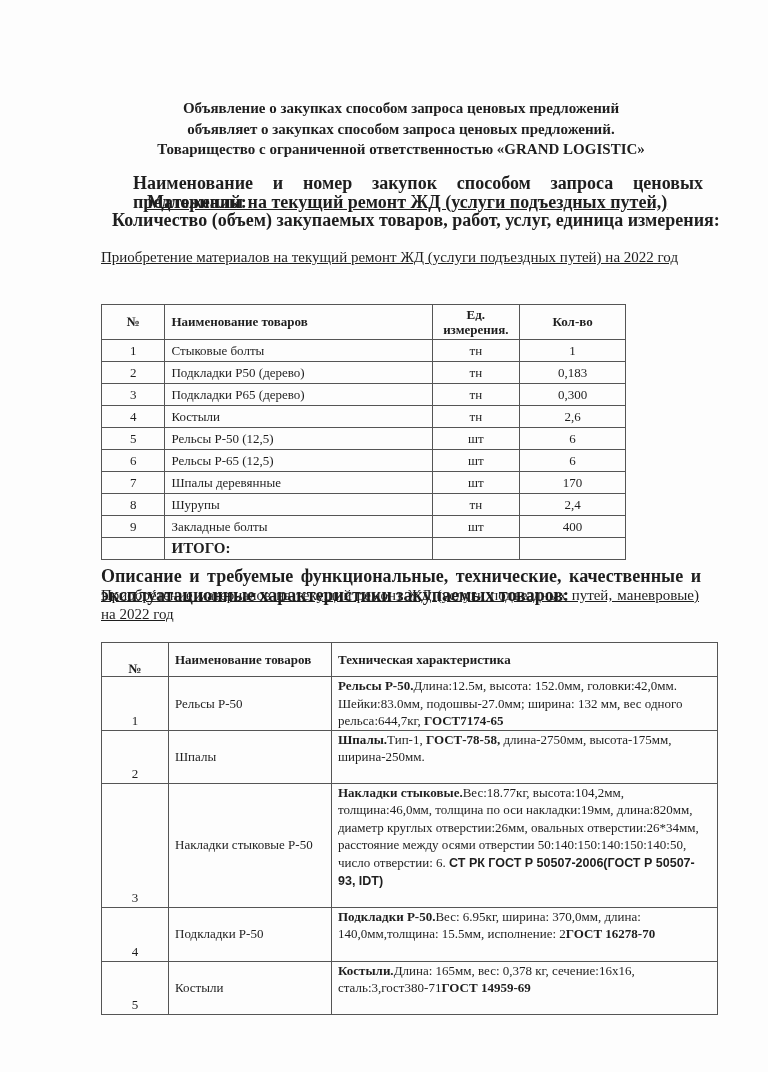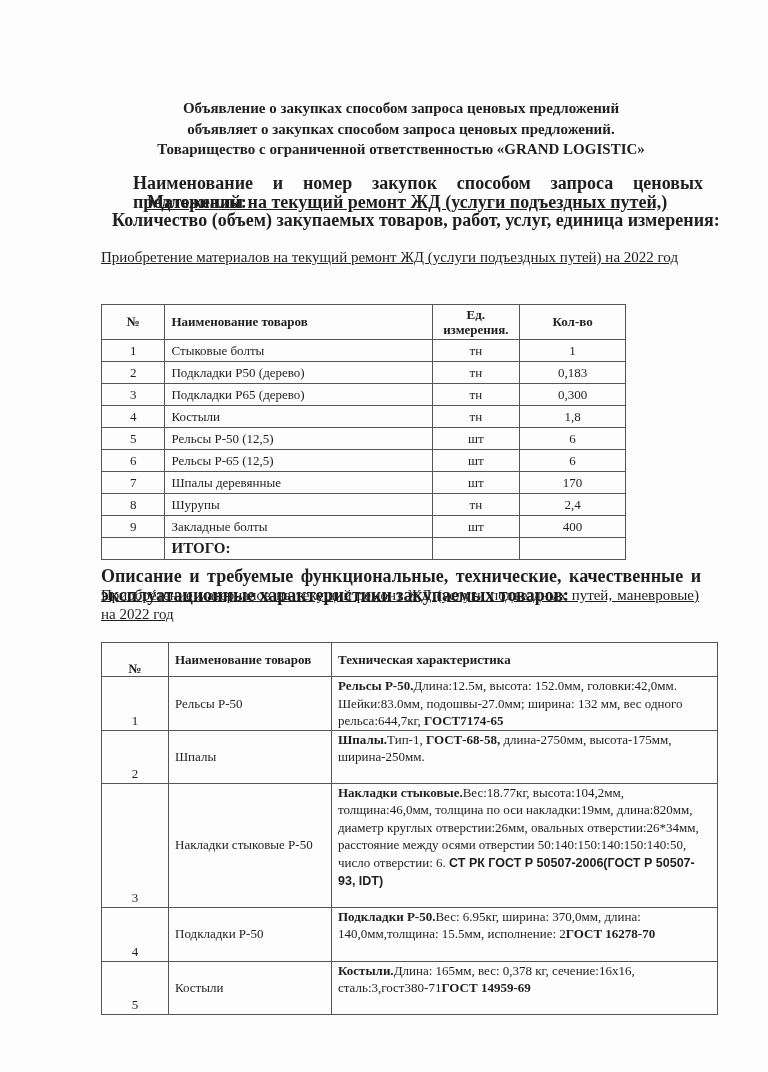--- a/index.html
+++ b/index.html
@@ -75,21 +75,21 @@
       <tr>
         <td class="c-num">3</td>
         <td class="c-name">Подкладки Р65 (дерево)</td>
         <td class="c-unit">тн</td>
         <td class="c-qty">0,300</td>
       </tr>
       <tr>
         <td class="c-num">4</td>
         <td class="c-name">Костыли</td>
         <td class="c-unit">тн</td>
-        <td class="c-qty">1,8</td>
+        <td class="c-qty">2,6</td>
       </tr>
       <tr>
         <td class="c-num">5</td>
         <td class="c-name">Рельсы Р-50 (12,5)</td>
         <td class="c-unit">шт</td>
         <td class="c-qty">6</td>
       </tr>
       <tr>
         <td class="c-num">6</td>
         <td class="c-name">Рельсы Р-65 (12,5)</td>
@@ -136,21 +136,21 @@
   </thead>
   <tbody id="t2-body">
       <tr style="height: 46px;">
         <td class="c-num">1</td>
         <td class="c-name">Рельсы Р-50</td>
         <td class="c-spec"><span class="b">Рельсы Р-50.</span><span>Длина:12.5м, высота: 152.0мм, головки:42,0мм. Шейки:83.0мм, подошвы-27.0мм;  ширина: 132 мм, вес одного рельса:644,7кг, </span><span class="b">ГОСТ7174-65</span></td>
       </tr>
       <tr style="height: 53px;">
         <td class="c-num">2</td>
         <td class="c-name">Шпалы</td>
-        <td class="c-spec"><span class="b">Шпалы.</span><span>Тип-1, </span><span class="b">ГОСТ-68-58,</span><span> длина-2750мм, высота-175мм, ширина-250мм.</span></td>
+        <td class="c-spec"><span class="b">Шпалы.</span><span>Тип-1, </span><span class="b">ГОСТ-78-58,</span><span> длина-2750мм, высота-175мм, ширина-250мм.</span></td>
       </tr>
       <tr style="height: 124px;">
         <td class="c-num">3</td>
         <td class="c-name">Накладки стыковые Р-50</td>
         <td class="c-spec"><span class="b">Накладки стыковые.</span><span>Вес:18.77кг, высота:104,2мм, толщина:46,0мм, толщина по оси накладки:19мм, длина:820мм, диаметр  круглых отверстии:26мм, овальных отверстии:26*34мм, расстояние между осями отверстии 50:140:150:140:150:140:50, число отверстии: 6.  </span><span class="sans-b">СТ РК ГОСТ Р 50507-2006(ГОСТ Р 50507-93, IDT)</span></td>
       </tr>
       <tr style="height: 54px;">
         <td class="c-num">4</td>
         <td class="c-name">Подкладки Р-50</td>
         <td class="c-spec"><span class="b">Подкладки Р-50.</span><span>Вес: 6.95кг, ширина: 370,0мм, длина: 140,0мм,толщина: 15.5мм, исполнение: 2</span><span class="b">ГОСТ 16278-70</span></td>

